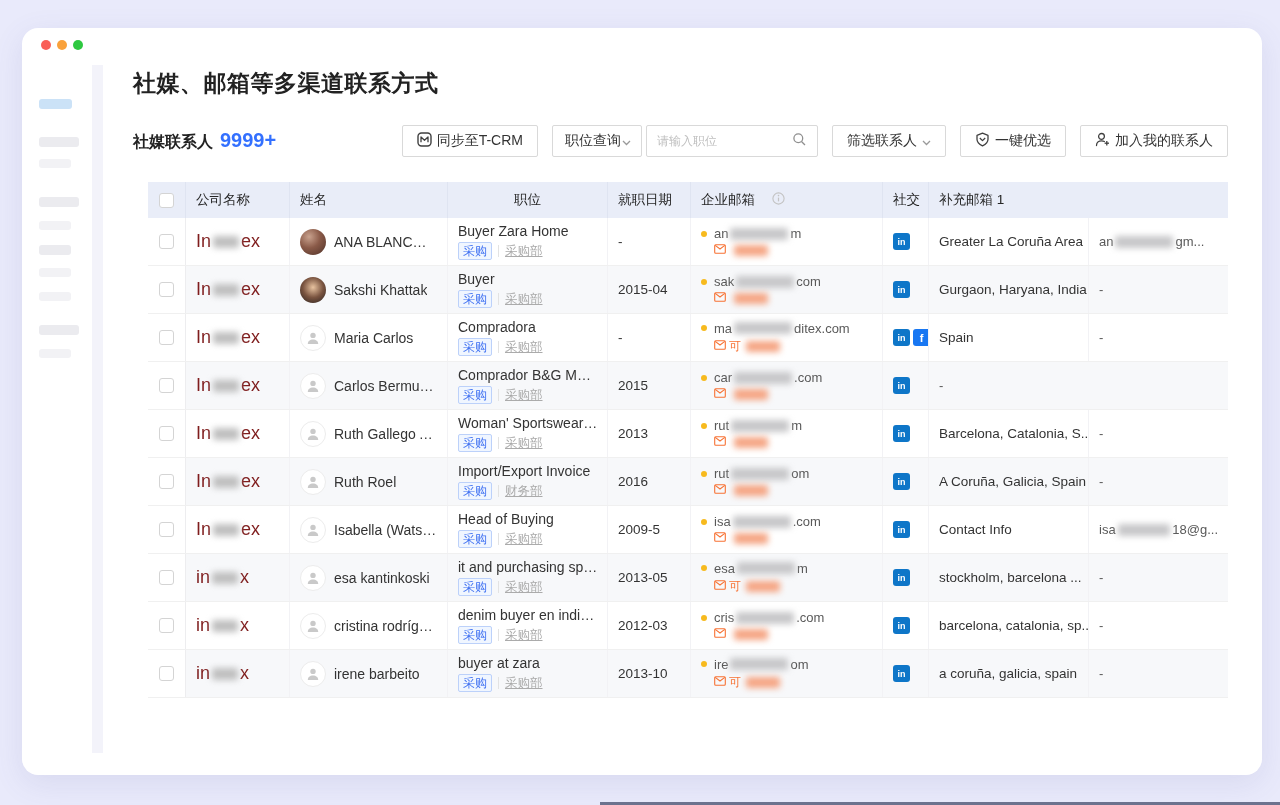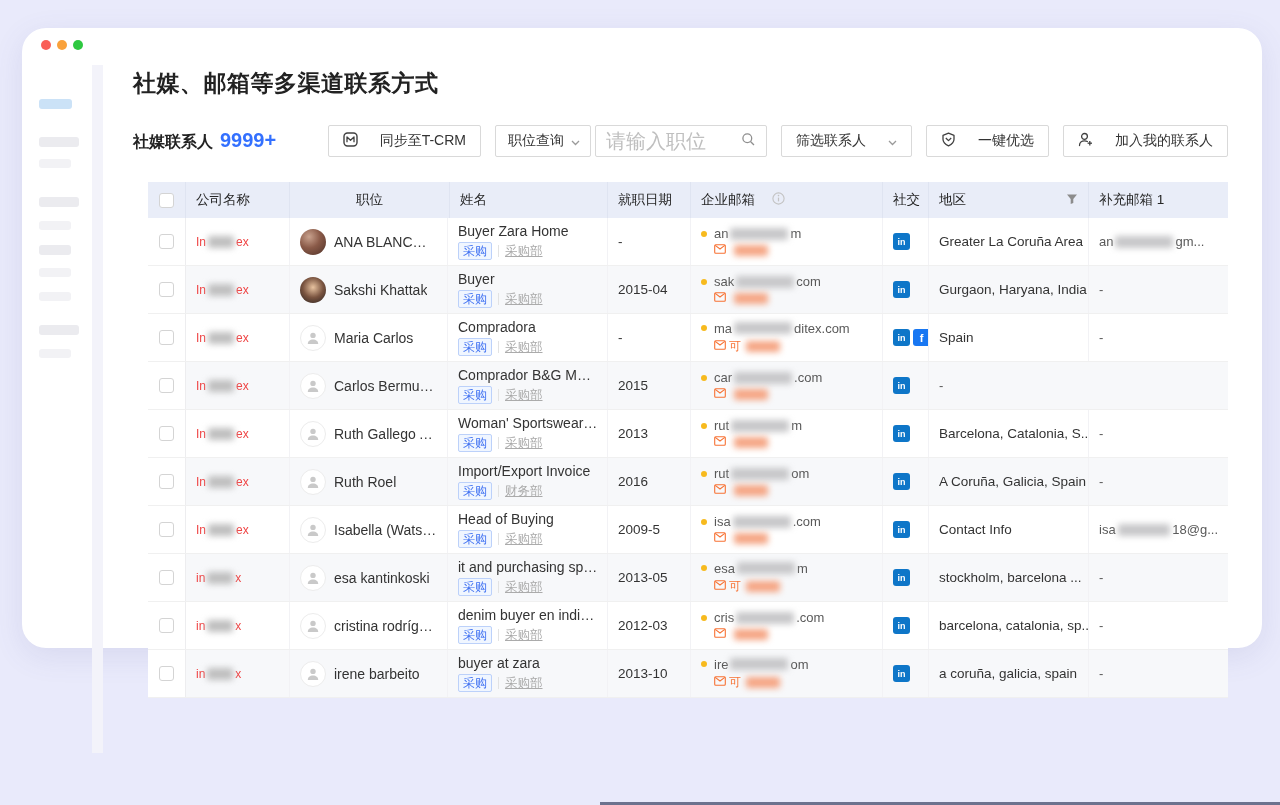--- a/index.html
+++ b/index.html
@@ -4,22 +4,22 @@
 <style>
   * { margin:0; padding:0; box-sizing:border-box; }
   html,body { width:1280px; height:805px; }
   body {
     font-family:"Liberation Sans","DejaVu Sans",sans-serif;
     background:#E9EAFB;
     position:relative; overflow:hidden;
     color:#333;
   }
   .window {
-    position:absolute; left:22px; top:28px; width:1240px; height:620px;
-    background:#fff; border-radius:24px;
+    position:absolute; left:22px; top:28px; width:1240px; height:747px;
+    background:#fff; border-radius:16px;
     box-shadow:0 8px 30px rgba(90,90,160,.12);
   }
   .bottom-edge-line{ position:absolute; left:600px; right:0; bottom:0; height:3px; background:#565d7a; opacity:.85;}
   
   .tl { position:absolute; top:12px; width:10px; height:10px; border-radius:50%; }
   .tl.r { left:19px; background:#F95F57; }
   .tl.o { left:35px; background:#F9A13B; }
   .tl.g { left:51px; background:#2EC840; }
   
   .skel { position:absolute; border-radius:3px; }
@@ -28,36 +28,36 @@
   .skel.g2 { background:#F2F2F5; }
   .side-divider { position:absolute; left:70px; top:37px; width:11px; height:688px; background:#F3F3FA; }
   
   .content { position:absolute; left:111px; top:40px; right:34px; }
   .page-title { font-size:23px; font-weight:bold; color:#222; letter-spacing:.5px; }
   .control-row { margin-top:26px; display:flex; align-items:center; justify-content:space-between; height:32px; }
   .sub-label { font-size:16px; font-weight:bold; color:#222; }
   .sub-count { font-size:20px; font-weight:bold; color:#3370FF; margin-left:7px; }
   .toolbar { display:flex; align-items:center; gap:14px; }
   .btn {
-    height:32px; display:inline-flex; align-items:center; gap:22px;
+    height:32px; display:inline-flex; align-items:center; gap:5px;
     padding:0 14px; background:#fff; border:1px solid #D9D9D9; border-radius:2px;
     font-size:14px; color:#333; cursor:pointer; white-space:nowrap;
   }
   .btn svg { flex:none; }
   .search-group { display:inline-flex; gap:4px; }
   .select-box {
-    height:32px; display:inline-flex; align-items:center; gap:7px; padding:0 10px 0 12px;
+    height:32px; display:inline-flex; align-items:center; gap:1px; padding:0 10px 0 12px;
     border:1px solid #D9D9D9; border-radius:2px; font-size:14px; color:#333; background:#fff; cursor:pointer;
   }
   .input-box {
     height:32px; width:172px; display:inline-flex; align-items:center;
     border:1px solid #D9D9D9; border-radius:2px; background:#fff; padding:0 10px;
   }
   .input-box input {
-    border:none; outline:none; flex:1; font-size:20px; color:#333; min-width:0;
+    border:none; outline:none; flex:1; font-size:12px; color:#333; min-width:0;
     font-family:inherit;
   }
   .input-box input::placeholder { color:#BFBFBF; }
   
   .table { margin-top:25px; margin-left:15px; width:1080px; font-size:13px; }
   .thead { display:flex; height:36px; background:#E9EDF8; }
   .thead .cell { font-weight:normal; font-size:13.5px; color:#262626; border-right:1px solid #DFE4F1; }
   .thead .cell:last-child { border-right:none; }
   .trow { display:flex; height:48px; border-bottom:1px solid #F0F0F0; background:#fff; }
   .trow:nth-child(even) { background:#F7F8FA; }
@@ -76,21 +76,21 @@
   .blur-co { width:26px; background:#BFBFBF; }
   .blur-em { width:58px; }
   .blur-sp { width:58px; }
   .blur-or { width:34px; height:11px; background:#F5A583; }
   
   .avatar { width:26px; height:26px; border-radius:50%; flex:none; margin-right:8px;
     display:flex; align-items:center; justify-content:center; border:1px solid #ECECEC; background:#fff; overflow:hidden; }
   .avatar.photo1 { border:none; background:radial-gradient(circle at 35% 30%, #c9a28e 0%, #8a5a48 45%, #4e3128 100%); }
   .avatar.photo2 { border:none; background:radial-gradient(circle at 50% 40%, #e8c3a0 0%, #7a5440 50%, #27201e 100%); }
   .nm { font-size:14px; color:#333; overflow:hidden; text-overflow:ellipsis; }
-  .co-text { font-size:12px; color:#ef4444;text-align:center; }
+  .co-text { font-size:18px; color:#7f1d1d;text-align:center; }
   
   .c3 { flex-direction:column; align-items:flex-start; justify-content:center; gap:3px; }
   .pos-title { font-size:14px; color:#333; max-width:140px; overflow:hidden; text-overflow:ellipsis; }
   .pos-tags { display:flex; align-items:center; gap:6px; }
   .tag { font-size:12px; color:#3D6FF2; background:#F0F6FF; border:1px solid #BCD1FA; border-radius:2px; padding:0 4px; height:18px; line-height:16px; }
   .tagdiv { width:1px; height:12px; background:#E3E3E3; }
   .dept { font-size:12.5px; color:#ABABAB;text-decoration:underline; }
   .c4 { font-size:13.5px; color:#333; }
   
   .c5 { flex-direction:column; align-items:flex-start; justify-content:center; gap:2px; }
@@ -189,43 +189,34 @@
         </button>
       </div>
     </div>
 
     <div class="table">
       <div class="thead">
         <div class="cell c0">
             <span class="cb"></span>
           </div>
         <div class="cell c1">公司名称</div>
+        <div class="cell c2">姓名</div>
         <div class="cell c3" style="flex-direction:row; align-items:center;">职位</div>
-        <div class="cell c2">姓名</div>
         <div class="cell c4">就职日期</div>
         <div class="cell c5" style="flex-direction:row; align-items:center;">
           <div class="hdr-flex">
             <span>企业邮箱</span>
             <span><svg width="13" height="13" viewBox="0 0 13 13">
                   <circle cx="6.5" cy="6.5" r="5.6" fill="none" stroke="#C3C3C3" stroke-width="1.1"></circle>
                   <line x1="6.5" y1="5.6" x2="6.5" y2="9.4" stroke="#C3C3C3" stroke-width="1.2"></line>
                   <circle cx="6.5" cy="3.6" r="0.8" fill="#C3C3C3"></circle>
                 </svg></span>
           </div>
         </div>
         <div class="cell c6">社交</div>
-        <div class="cell c7">
-          <div class="hdr-flex">
-            <span>地区</span>
-            <span class="spacer"></span>
-            <span><svg width="12" height="12" viewBox="0 0 12 12">
-                  <path d="M1 1.5 H11 L7.3 6 V10 L4.7 11 V6 Z" fill="#8C8C8C"></path>
-                </svg></span>
-          </div>
-        </div>
         <div class="cell c8">补充邮箱 1</div>
       </div>
       <div id="tbody">
   <div class="trow">
     <div class="cell c0">
               <span class="cb"></span>
             </div>
     <div class="cell c1">
               <span class="co-text"><span class="co-pre">In</span><span class="blur blur-co"></span><span class="co-suf">ex</span></span>
             </div>

